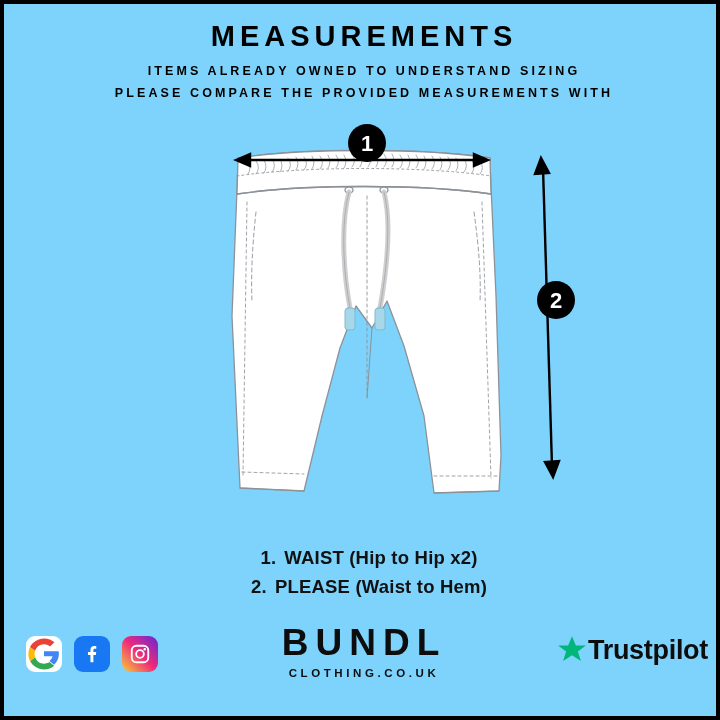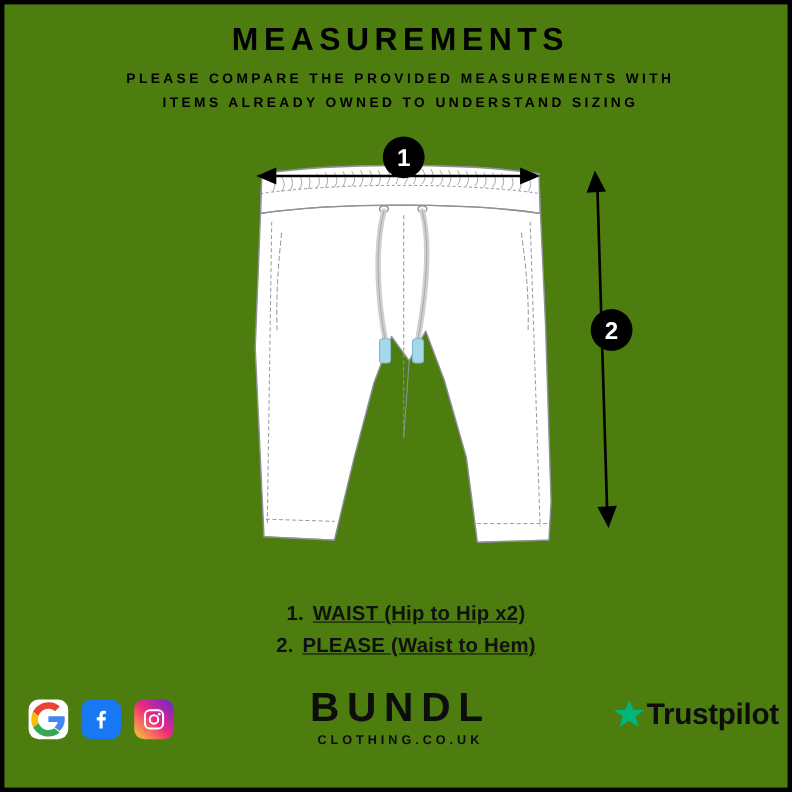--- a/index.html
+++ b/index.html
@@ -10,21 +10,21 @@
   body {
     width: 720px;
     height: 720px;
     font-family: "Liberation Sans", sans-serif;
     position: relative;
     overflow: hidden;
   }
   .page {
     position: absolute;
     inset: 0;
-    background: #4d7c0f;
+    background: #7dd3fc;
     border: 4px solid #000000;
     box-sizing: border-box;
   }
 
   
   .header {
     position: absolute;
     top: 16px;
     left: 0;
     width: 720px;
@@ -73,21 +73,21 @@
     line-height: 1.55;
     letter-spacing: 0.2px;
     display: block;
   }
   .legend-num {
     display: inline-block;
     width: 26px;
     text-align: right;
     margin-right: 8px;
   }
-  .legend-txt { display: inline-block; text-decoration: underline; }
+  .legend-txt { display: inline-block; }
 
   
   .footer {
     position: absolute;
     bottom: 18px;
     left: 0;
     width: 720px;
     height: 80px;
   }
   .socials {
@@ -129,40 +129,40 @@
     font-weight: bold;
     letter-spacing: 3.6px;
     color: #0d0d0d;
     margin-top: 6px;
   }
   .trustpilot {
     position: absolute;
     right: 16px;
     top: 16px;
     display: flex;
-    align-items: flex-start;
+    align-items: center;
     gap: 0;
   }
   .tp-name {
     font-size: 27px;
     font-weight: bold;
     color: #0d0d0d;
     letter-spacing: -0.3px;
   }
 </style>
 </head>
 <body>
 
 <div class="page">
 
   <div class="header">
     <div class="title">MEASUREMENTS</div>
     <div class="subtitle">
+      <div>ITEMS ALREADY OWNED TO UNDERSTAND SIZING</div>
       <div>PLEASE COMPARE THE PROVIDED MEASUREMENTS WITH</div>
-      <div>ITEMS ALREADY OWNED TO UNDERSTAND SIZING</div>
     </div>
   </div>
 
   <div class="diagram">
     <svg width="720" height="410" viewBox="0 0 720 410" xmlns="http://www.w3.org/2000/svg">
       <g fill="none" stroke="#8d9299" stroke-width="1.3" stroke-linejoin="round" stroke-linecap="round">
 
         <path d="M234 48
                  L234 42
                  C300 32, 420 32, 486 42

